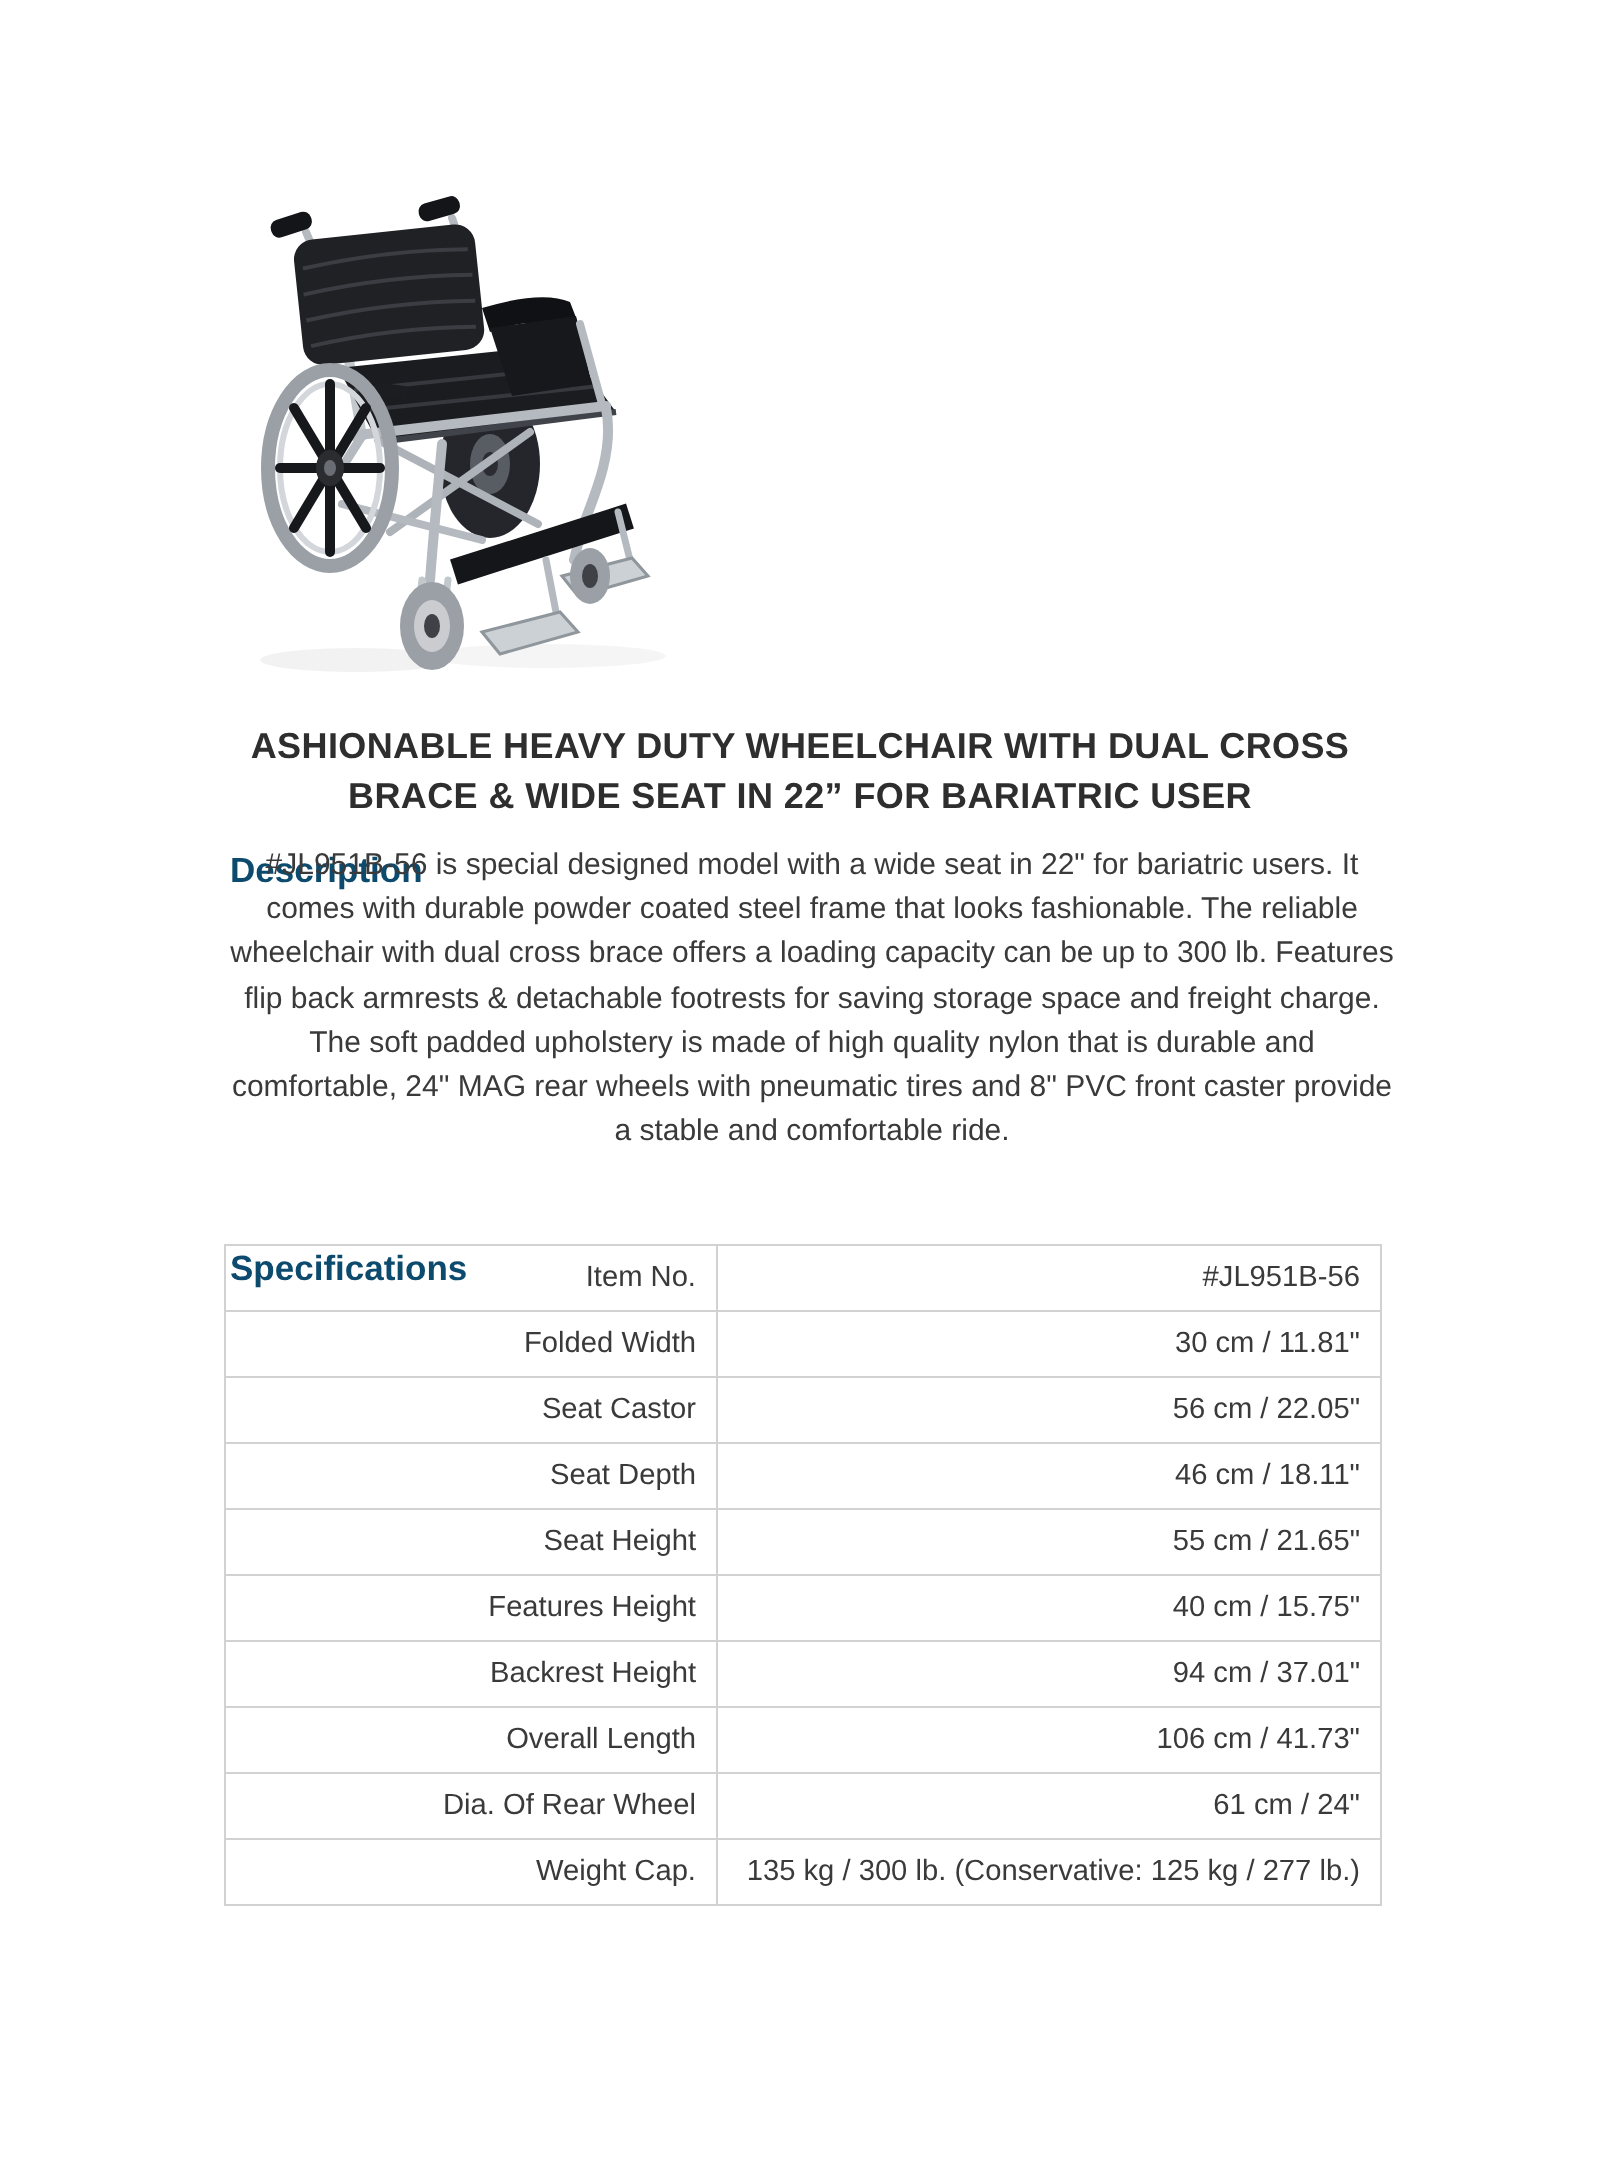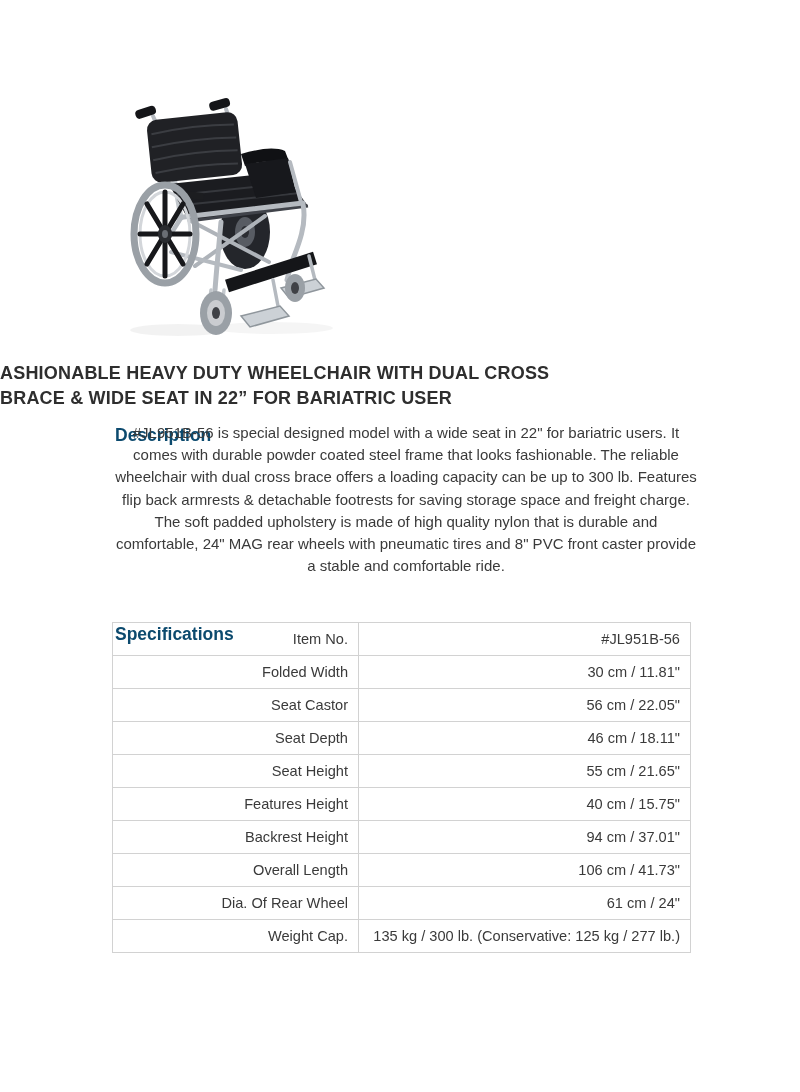--- a/index.html
+++ b/index.html
@@ -18,21 +18,21 @@
   .product-image {
     position: absolute;
     left: 123px; top: 92px;
     width: 222px; height: 248px;
   }
   .product-image svg { width: 100%; height: 100%; display: block; }
   .title {
     position: absolute;
     left: 0; top: 361px;
     width: 800px;
-    text-align: left;
+    text-align: center;
     font-size: 18px;
     font-weight: 700;
     color: #2e2e2e;
     line-height: 25px;
     letter-spacing: 0.2px;
   }
   .heading {
     position: absolute;
     left: 115px;
     font-size: 17.5px;

